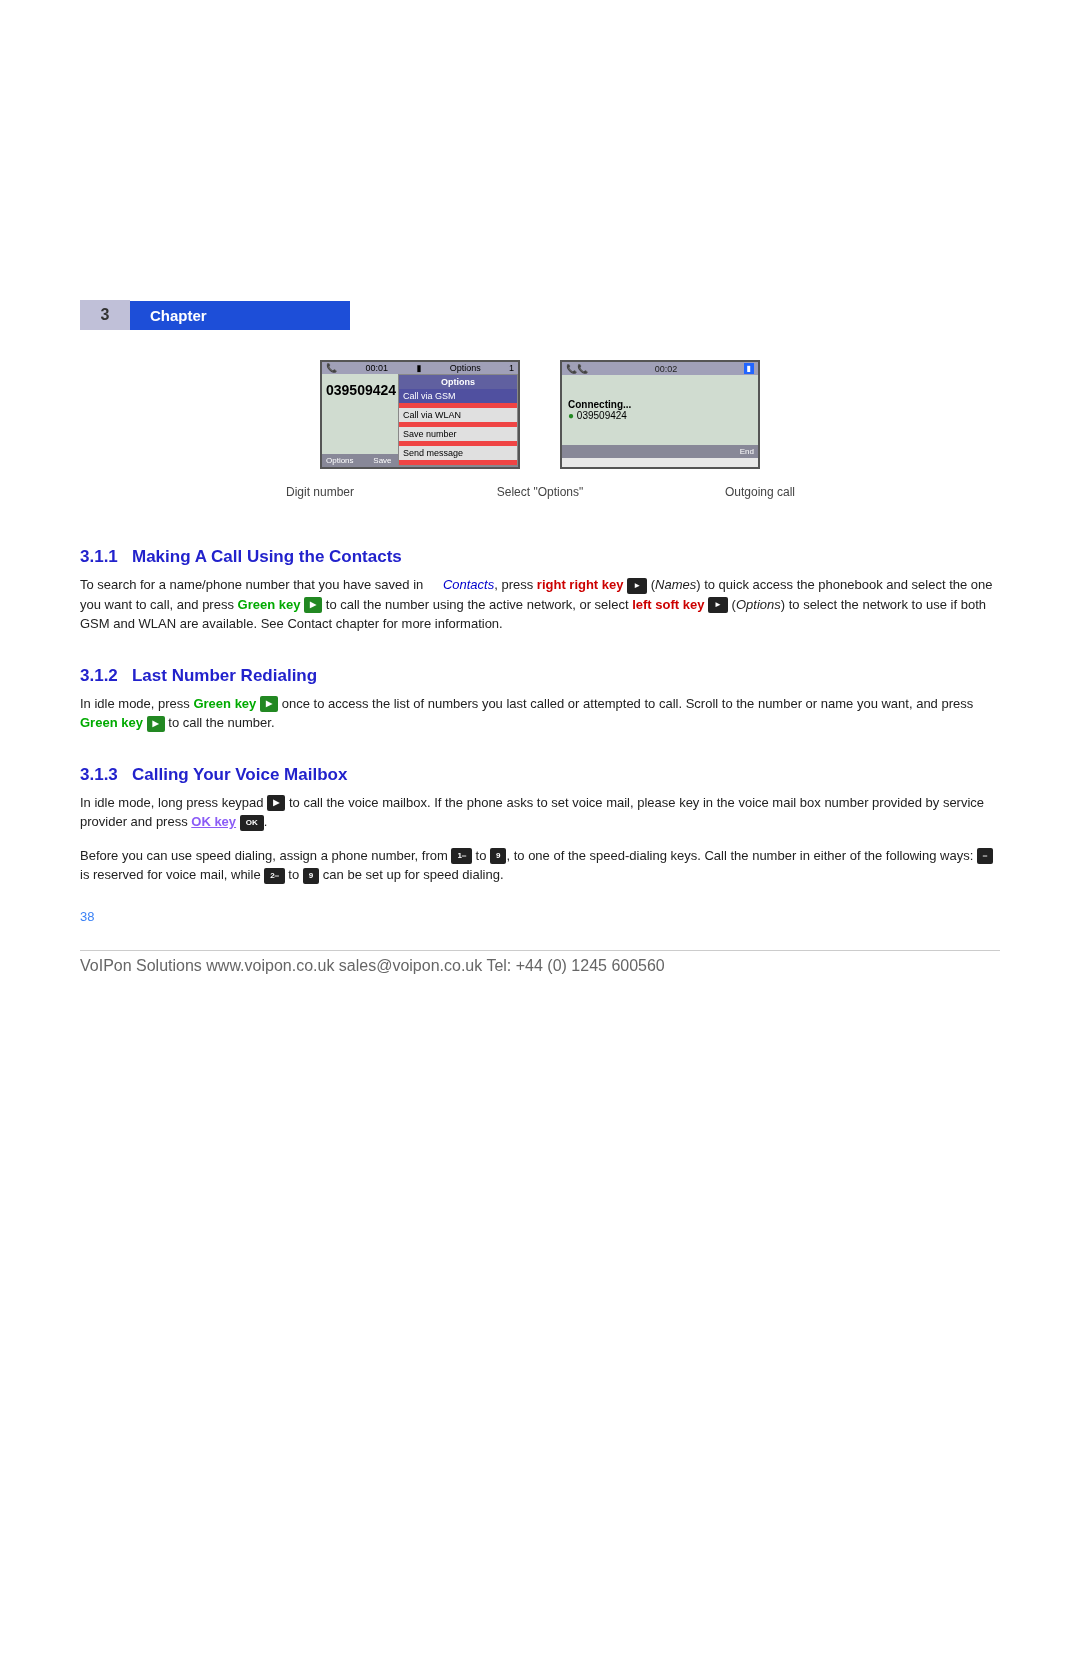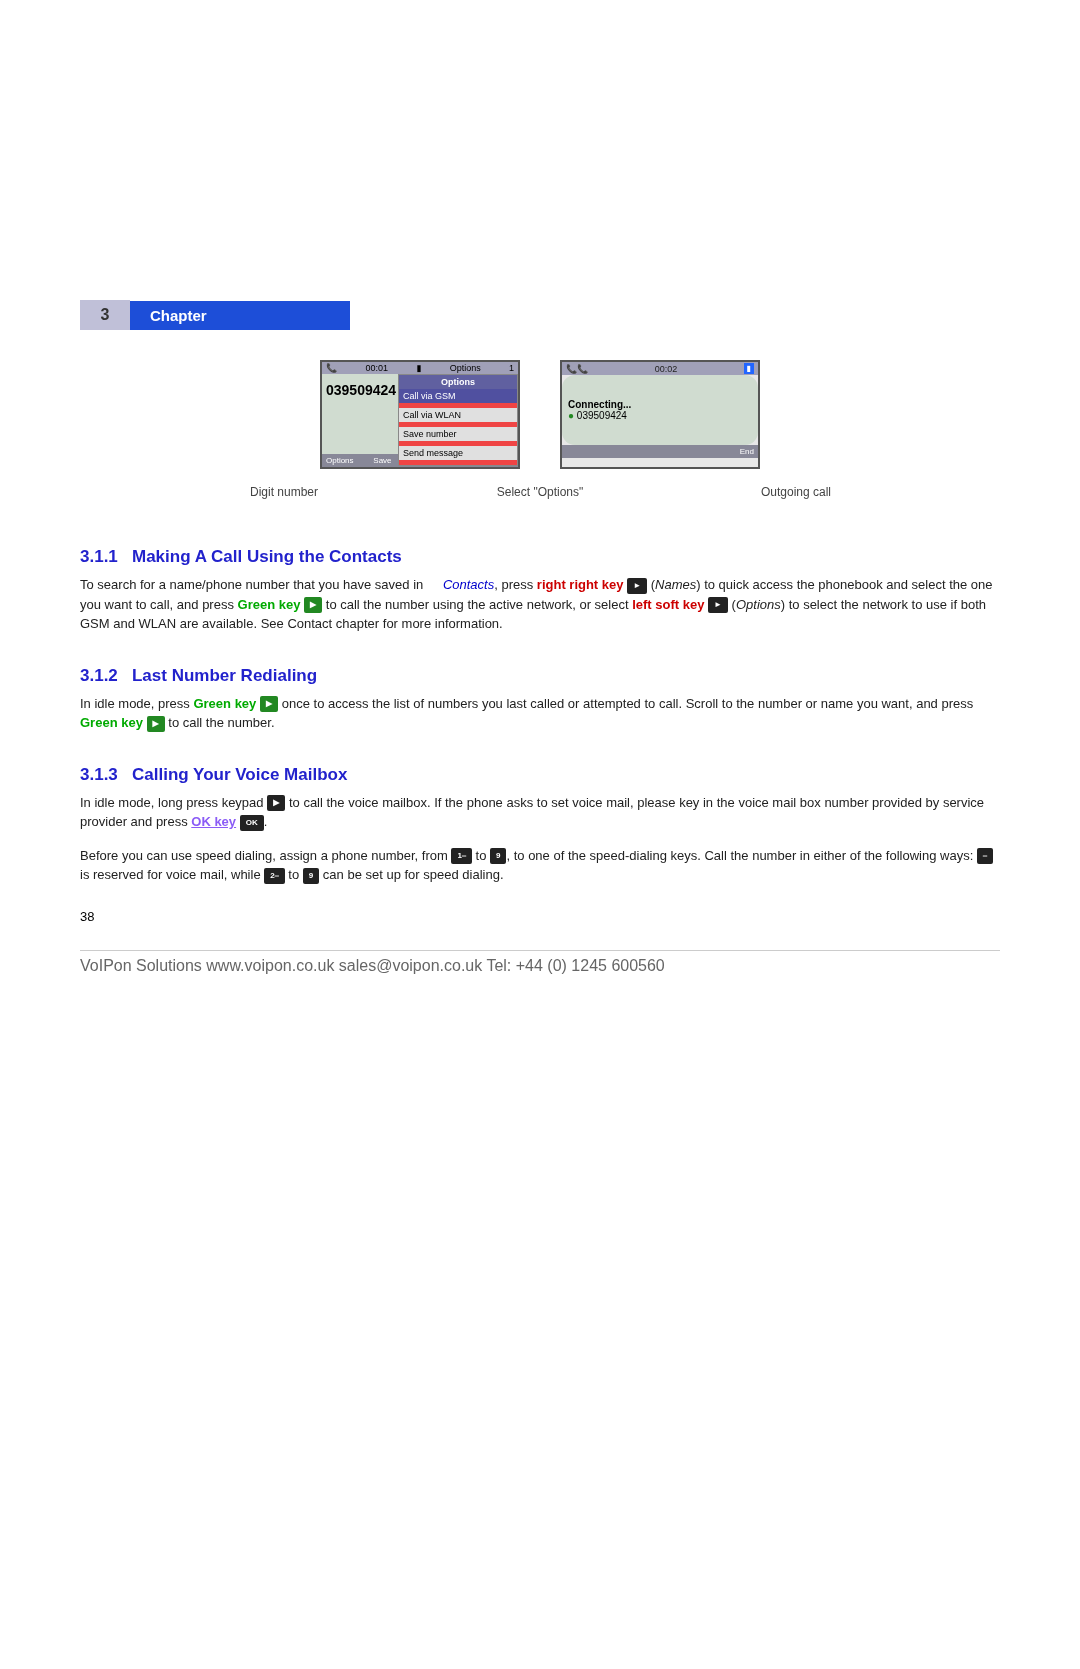--- a/index.html
+++ b/index.html
@@ -113,37 +113,36 @@
     }
 
     
     .connecting-screen {
       background: #d0dcd0;
       padding: 6px;
       min-height: 70px;
       display: flex;
       flex-direction: column;
       justify-content: center;
-      border-radius: 13px;
     }
     .connecting-text {
       font-size: 10px;
       font-weight: bold;
       color: #000;
     }
     .connecting-number {
       font-size: 10px;
       color: #000;
     }
 
     
     .screenshot-labels {
       display: flex;
       justify-content: center;
-      gap: 56px;
+      gap: 20px;
       margin-bottom: 30px;
       font-size: 12px;
       color: #444;
     }
     .screenshot-label {
       width: 200px;
       text-align: center;
     }
 
     
@@ -187,21 +186,21 @@
       font-size: 8px;
       padding: 2px 6px;
       border-radius: 2px;
       font-weight: bold;
       vertical-align: middle;
     }
 
     
     .page-number {
       font-size: 13px;
-      color: #000000;
+      color: #3b82f6;
       margin-top: 10px;
       margin-bottom: 6px;
     }
 
     
     .footer {
       font-size: 16px;
       color: #666;
       border-top: 1px solid #ccc;
       padding-top: 6px;

